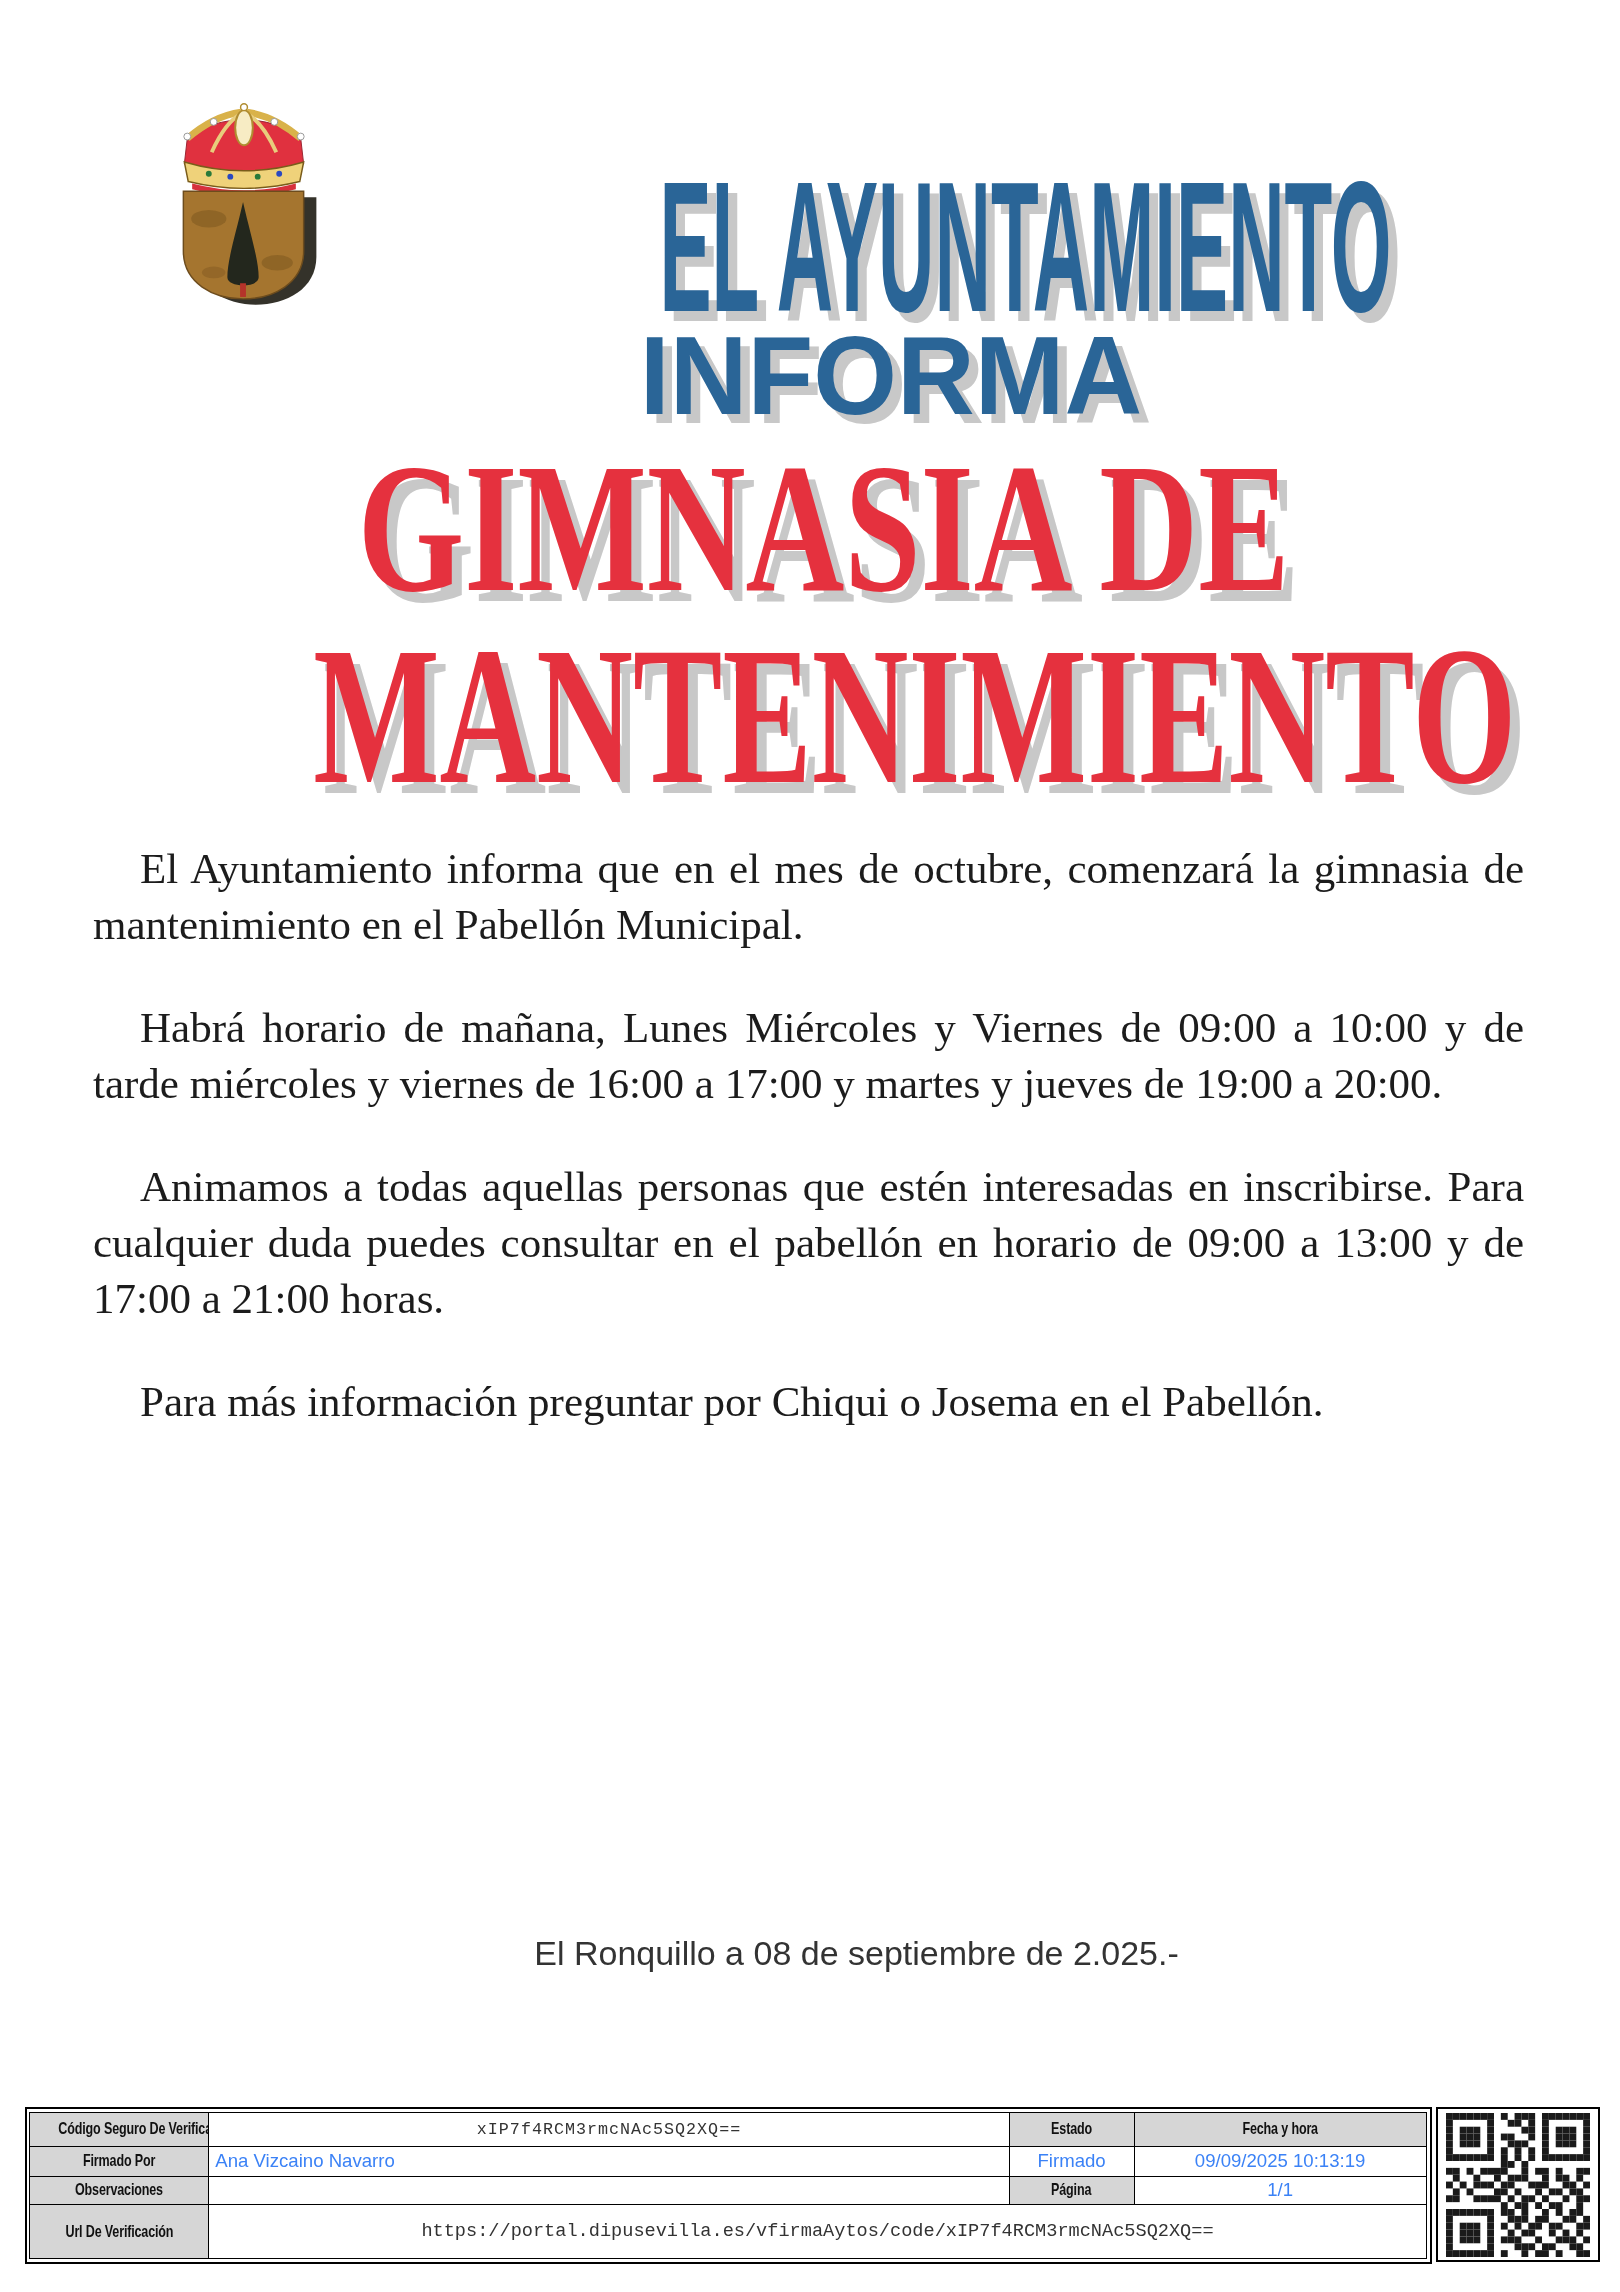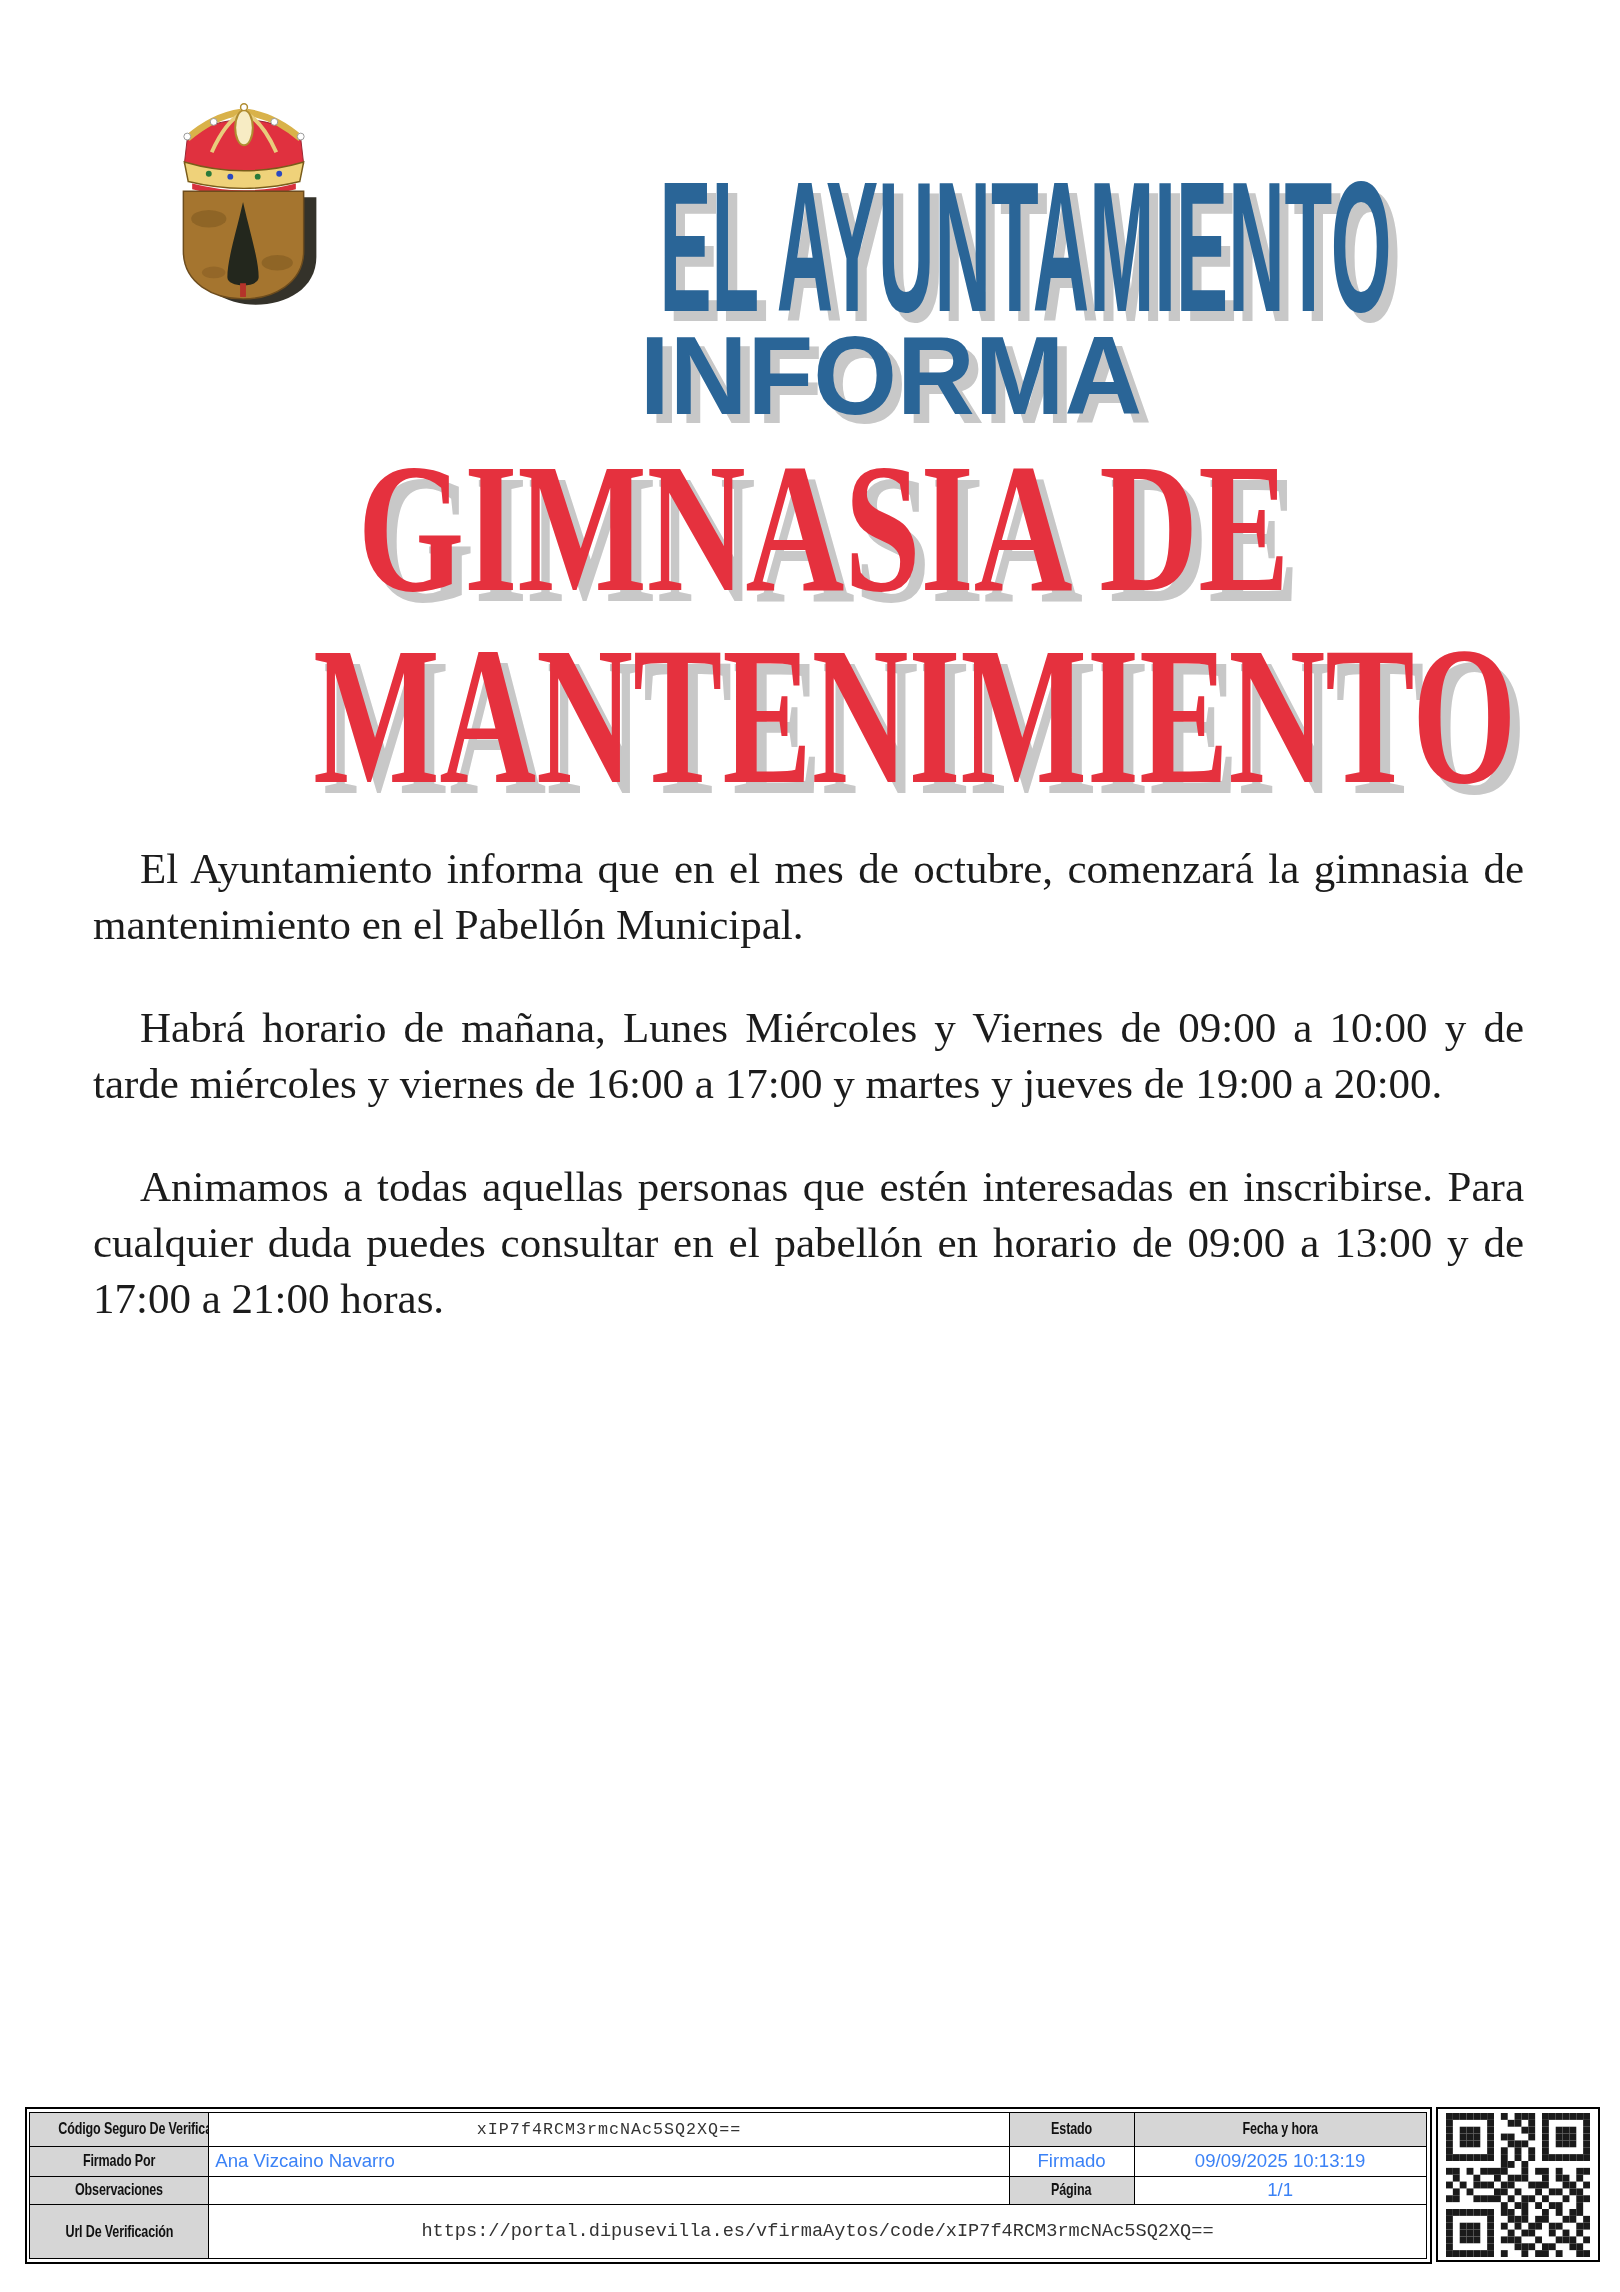--- a/index.html
+++ b/index.html
@@ -106,23 +106,25 @@
     <span>GIMNASIA DE</span>
   </div>
   <div class="hline red2">
     <span>MANTENIMIENTO</span>
   </div>
 
   <div class="bodytext">
     <p>El Ayuntamiento informa que en el mes de octubre, comenzará la gimnasia de mantenimiento en el Pabellón Municipal.</p>
     <p>Habrá horario de mañana, Lunes Miércoles y Viernes de 09:00 a 10:00 y de tarde miércoles y viernes de 16:00 a 17:00 y martes y jueves de 19:00 a 20:00.</p>
     <p>Animamos a todas aquellas personas que estén interesadas en inscribirse. Para cualquier duda puedes consultar en el pabellón en horario de 09:00 a 13:00 y de 17:00 a 21:00 horas.</p>
+    <p>Para más información preguntar por Chiqui o Josema en el Pabellón.</p>
   </div>
 
   <div class="signature">
+    <div>El Ronquillo a 08 de septiembre de 2.025.-</div>
   </div>
 
   <div class="vwrap">
     <table class="vtable">
       <colgroup>
           <col style="width:179px">
           <col>
           <col style="width:125px">
           <col style="width:292px">
         </colgroup>

